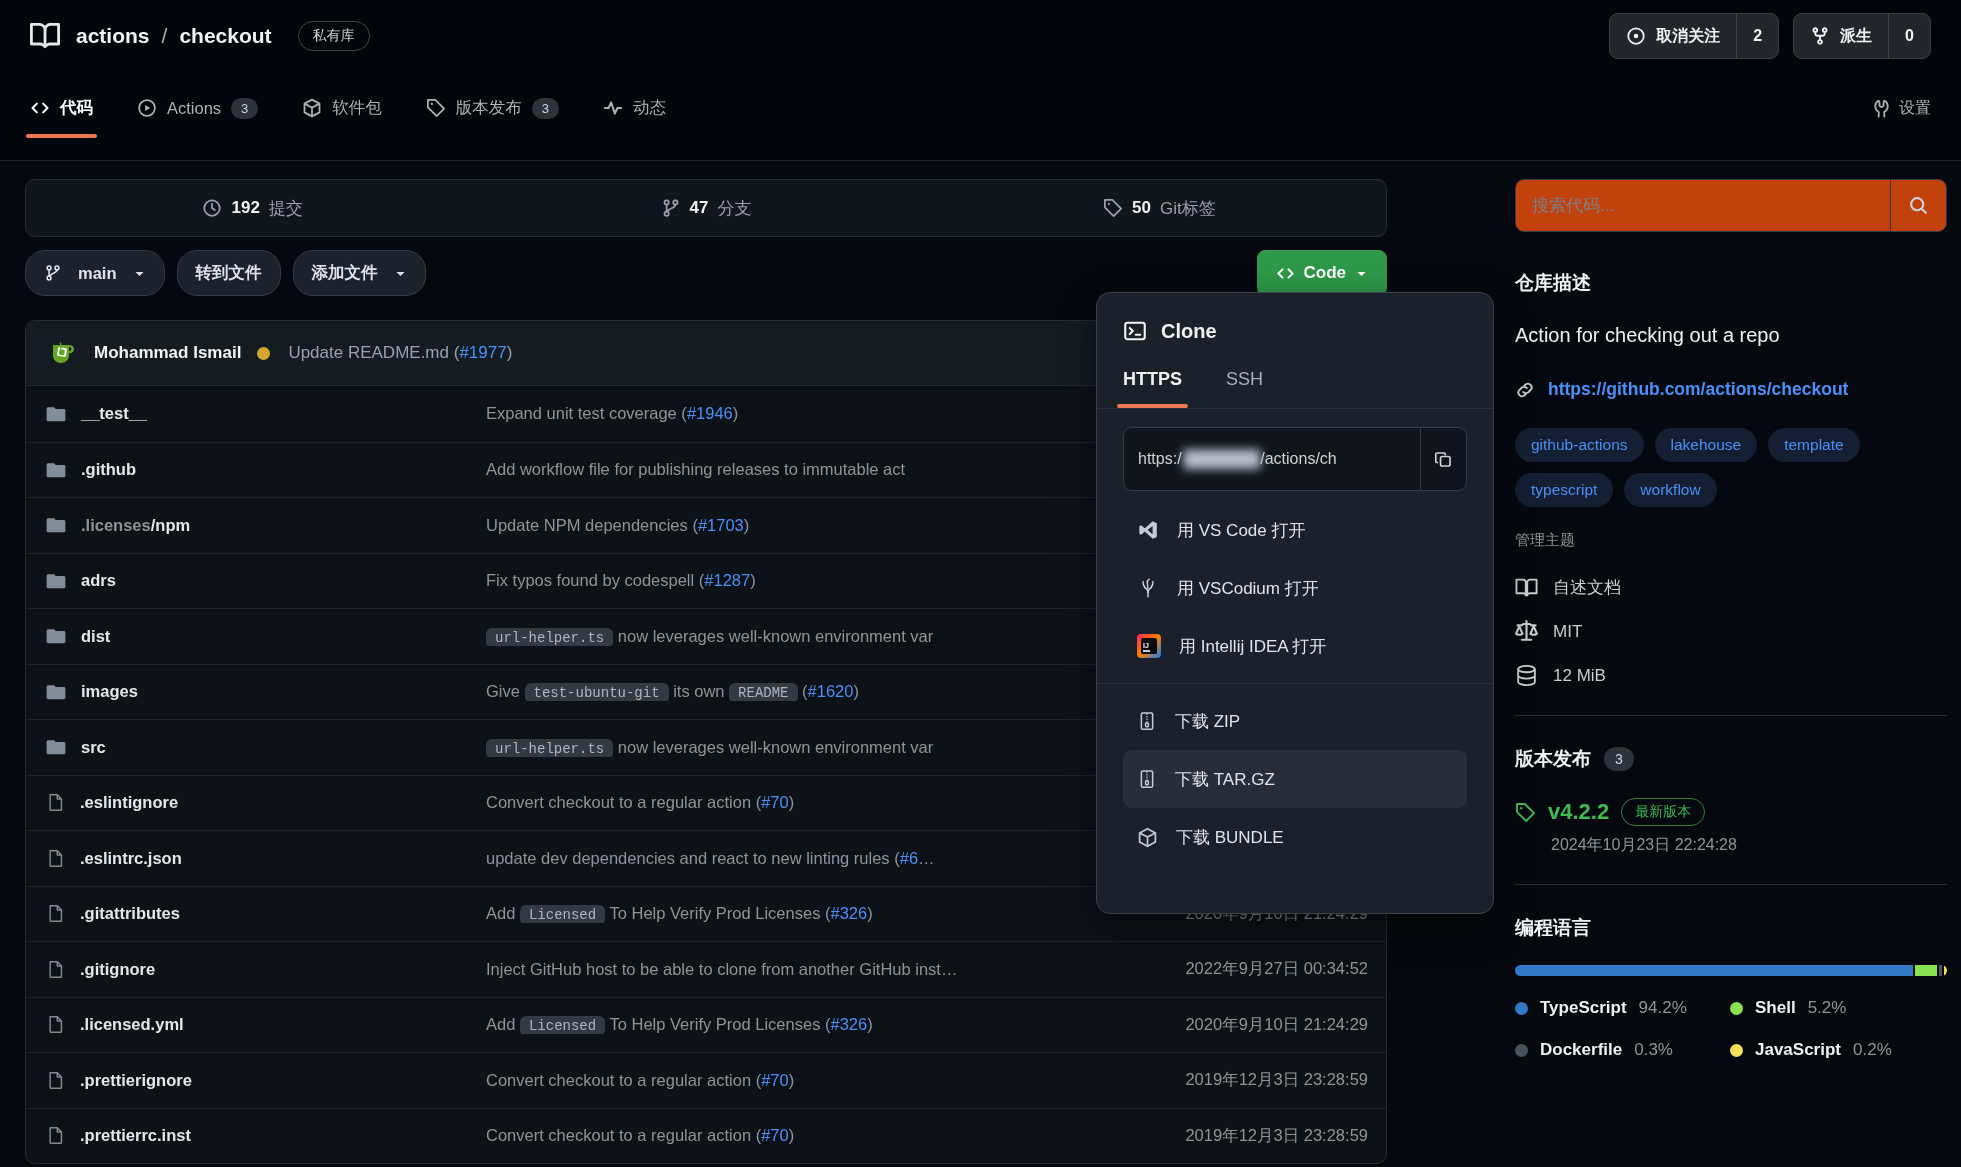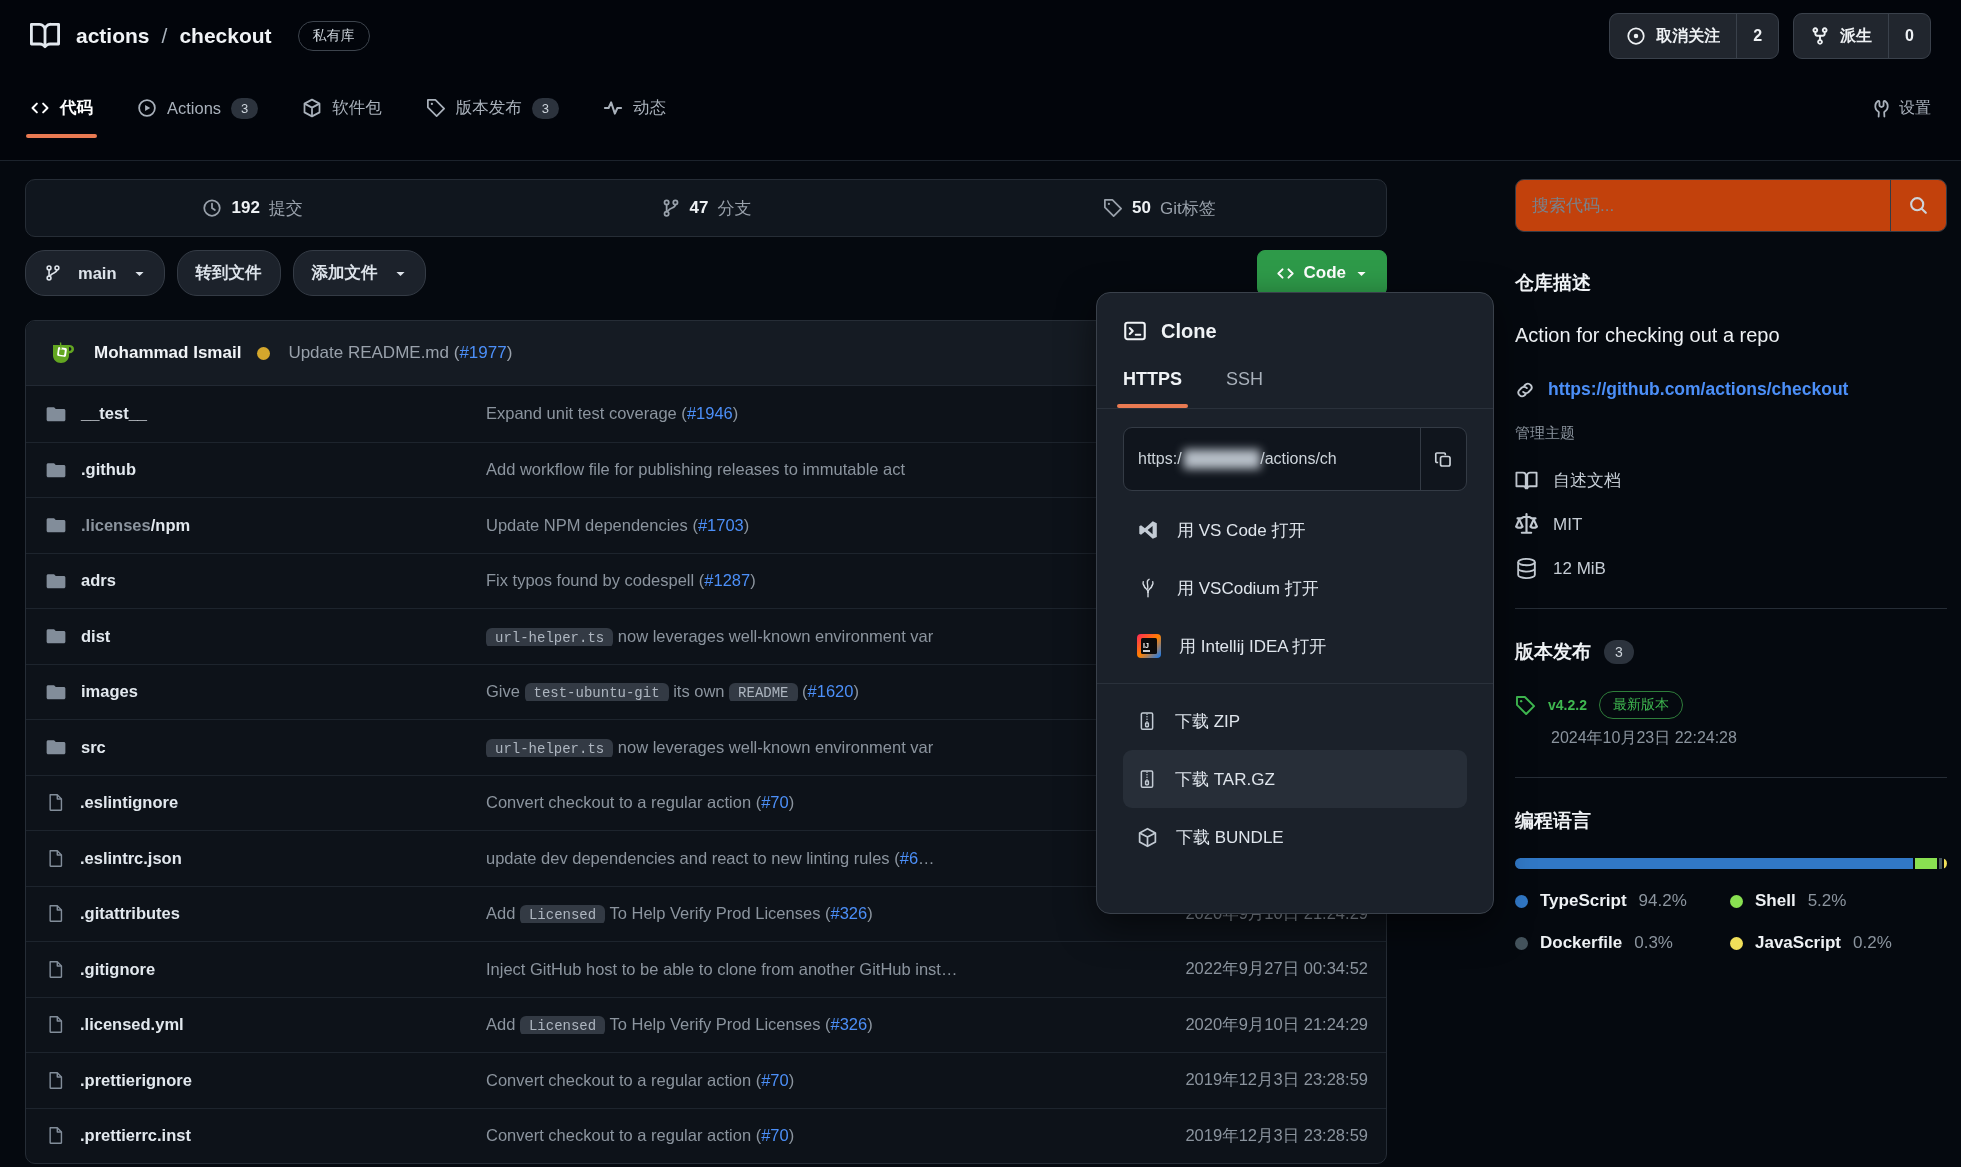--- a/index.html
+++ b/index.html
@@ -84,21 +84,21 @@
   .topics { display:flex; flex-wrap:wrap; gap:11px; margin-top:28px; }
   .topic { background:#141f33; color:#4c8ff8; font-size:15.5px; border-radius:17px; padding:8px 16px; cursor:pointer; }
   .manage { margin-top:24px; font-size:15px; color:#8b949e; cursor:pointer; }
   .meta { margin-top:26px; display:flex; flex-direction:column; gap:21px; }
   .meta-item { display:flex; align-items:center; gap:15px; font-size:17px; color:#c6cdd5; }
   .side-sep { height:1px; background:#262d36; margin-top:28px; }
   .rel-head { display:flex; align-items:center; gap:13px; margin-top:30px; }
   .rel-head b { font-size:19px; color:#f0f3f6; }
   .rel-badge { background:#2c333d; color:#cdd4db; font-size:14px; border-radius:999px; padding:4px 11px; }
   .rel-row { display:flex; align-items:center; gap:12px; margin-top:26px; cursor:pointer; }
-  .rel-ver { color:#3fb950; font-size:14px; font-weight:bold; }
+  .rel-ver { color:#3fb950; font-size:22px; font-weight:bold; }
   .latest { border:1px solid #2f7d3b; color:#3fb950; font-size:14px; border-radius:999px; padding:4px 13px; }
   .rel-date { margin-left:36px; margin-top:9px; font-size:16px; color:#8b949e; }
   .lang-bar { margin-top:24px; height:11px; border-radius:6px; overflow:hidden; display:flex; gap:2px; background:#05090f; }
   .lang-seg { height:100%; }
   .lang-legend { margin-top:22px; display:grid; grid-template-columns:215px 1fr; row-gap:22px; }
   .lang-item { display:flex; align-items:center; gap:12px; font-size:17px; cursor:pointer; }
   .lang-dot { width:13px; height:13px; border-radius:50%; flex:none; }
   .lang-name { font-weight:bold; color:#eef1f4; }
   .lang-pct { color:#8b949e; }
 </style>
@@ -596,20 +596,27 @@
   <div class="side-link">
     <span>
         <svg width="20" height="20" viewBox="0 0 16 16" fill="none" stroke="#c6cdd5" stroke-width="1.5" stroke-linecap="round">
           <path d="M6.5 9.5a3 3 0 0 0 4.2.3l2-2a3 3 0 0 0-4.2-4.2l-1 1"></path>
           <path d="M9.5 6.5a3 3 0 0 0-4.2-.3l-2 2a3 3 0 0 0 4.2 4.2l1-1"></path>
         </svg>
       </span>
     <a href="#">https://github.com/actions/checkout</a>
   </div>
 
+  <div class="topics" id="topics">
+      <span class="topic">github-actions</span>
+      <span class="topic">lakehouse</span>
+      <span class="topic">template</span>
+      <span class="topic">typescript</span>
+      <span class="topic">workflow</span>
+    </div>
   <div class="manage">管理主题</div>
 
   <div class="meta" id="meta-list">
       <div class="meta-item">
         <span>
           <svg width="23" height="23" viewBox="0 0 16 16" fill="none" stroke="#c6cdd5" stroke-width="1.3" stroke-linejoin="round">
             <path d="M1 2.5h4.5A2 2 0 0 1 7.5 4.5v9a2 2 0 0 0-2-1.5H1zM15 2.5h-4.5A2 2 0 0 0 8.5 4.5v9a2 2 0 0 1 2-1.5H15z"></path>
           </svg>
         </span>
         <span>自述文档</span>

